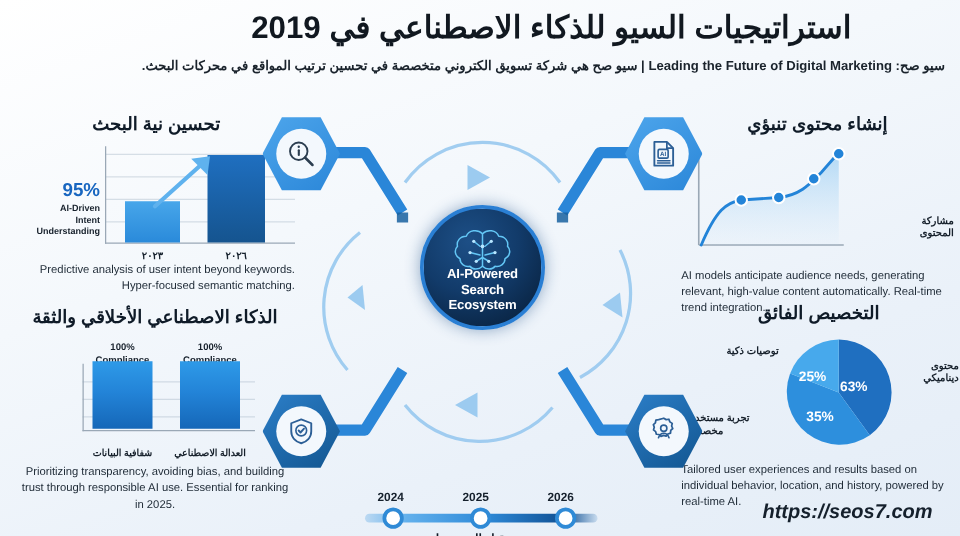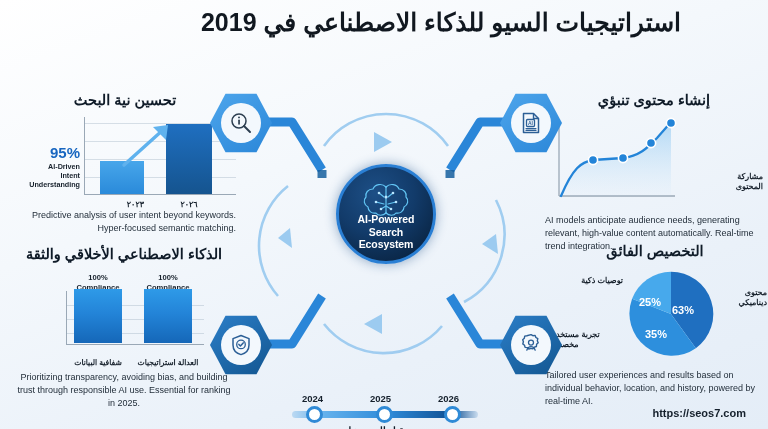--- a/index.html
+++ b/index.html
@@ -132,33 +132,34 @@
     background:#ffffff; border:3.5px solid #2f8ad6;
   }
   #tl-caption {
     position:absolute; top:32px; width:186px; text-align:center;
     font-size:10px; font-weight:bold; color:#121c27; direction:rtl;
   }
 
   
   #site-url {
     position:absolute; right:22px; bottom:10px;
-    font-size:11px; font-weight:bold; color:#15202c;
+    font-size:16px; font-weight:bold; color:#15202c;font-style:italic;
   }
 </style>
 </head>
 <body>
 
 <div id="page">
 
   <div id="header">
 
 
     <div id="title-block">
       <div id="main-title">استراتيجيات السيو للذكاء الاصطناعي في 2019</div>
+      <div id="subtitle">سيو صح: Leading the Future of Digital Marketing | سيو صح هي شركة تسويق الكتروني متخصصة في تحسين ترتيب المواقع في محركات البحث.</div>
     </div>
   </div>
 
   <div class="panel" id="panel-intent">
     <div class="panel-title">تحسين نية البحث</div>
 
     <div id="intent-chart-row">
       <div id="intent-stat">
         <div id="intent-stat-value">95%</div>
         <div id="intent-stat-label">
@@ -170,21 +171,21 @@
 
       <div class="bars-area">
         <div class="axis-y"></div>
         <div class="axis-x"></div>
         <div class="gridline" style="top:6px"></div>
         <div class="gridline" style="top:24px"></div>
         <div class="gridline" style="top:42px"></div>
         <div class="gridline" style="top:60px"></div>
 
         <div class="bar" style="left:16px; width:44px; height:33px; background:linear-gradient(180deg,#47a6ea,#2a8ada);"></div>
-        <div class="bar-label" style="left:16px; width:44px;text-align:right;">٢٠٢٣</div>
+        <div class="bar-label" style="left:16px; width:44px;">٢٠٢٣</div>
 
         <div class="bar" style="left:82px; width:46px; height:70px; background:linear-gradient(180deg,#1f6fc0,#15548f);"></div>
         <div class="bar-label" style="left:82px; width:46px;">٢٠٢٦</div>
 
         <svg id="trend-arrow" width="56" height="46" viewBox="0 0 56 46">
           <path d="M4 42 L44 6" stroke="#5fb2ee" stroke-width="3.4" fill="none" stroke-linecap="round"></path>
           <path d="M33 4 L48 2 L46 17 Z" fill="#5fb2ee"></path>
         </svg>
       </div>
     </div>
@@ -205,21 +206,21 @@
       <div class="ethics-cap" style="left:62px; width:56px;">
         <span>100% Compliance</span>
       </div>
       <div class="ethics-bar" style="left:66px; width:48px; height:54px;"></div>
       <div class="ethics-xlabel" style="left:58px; width:64px;">شفافية البيانات</div>
 
       <div class="ethics-cap" style="left:132px; width:56px;">
         <span>100% Compliance</span>
       </div>
       <div class="ethics-bar" style="left:136px; width:48px; height:54px;"></div>
-      <div class="ethics-xlabel" style="left:128px; width:64px;">العدالة استراتيجيات</div>
+      <div class="ethics-xlabel" style="left:128px; width:64px;">العدالة الاصطناعي</div>
     </div>
 
     <div class="panel-desc" style="text-align:center; padding:0 6px;">Prioritizing transparency, avoiding bias, and building trust through responsible AI use. Essential for ranking in 2025.</div>
   </div>
 
   <div class="panel" id="panel-content">
     <div class="panel-title">إنشاء محتوى تنبؤي</div>
 
     <div id="line-wrap">
       <svg width="166" height="92" viewBox="0 0 166 92">

